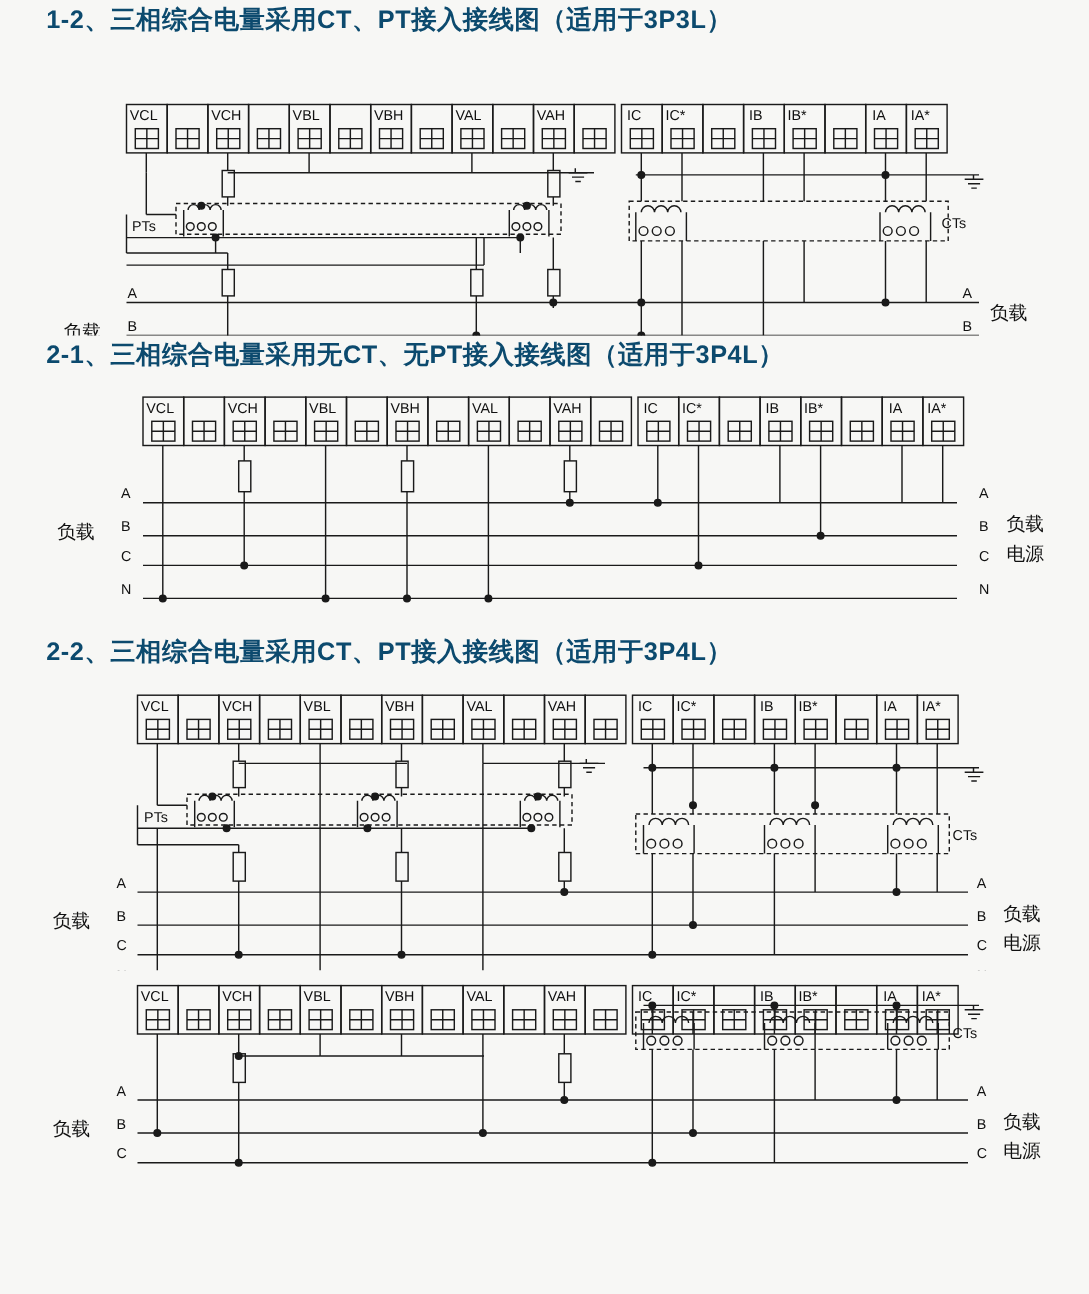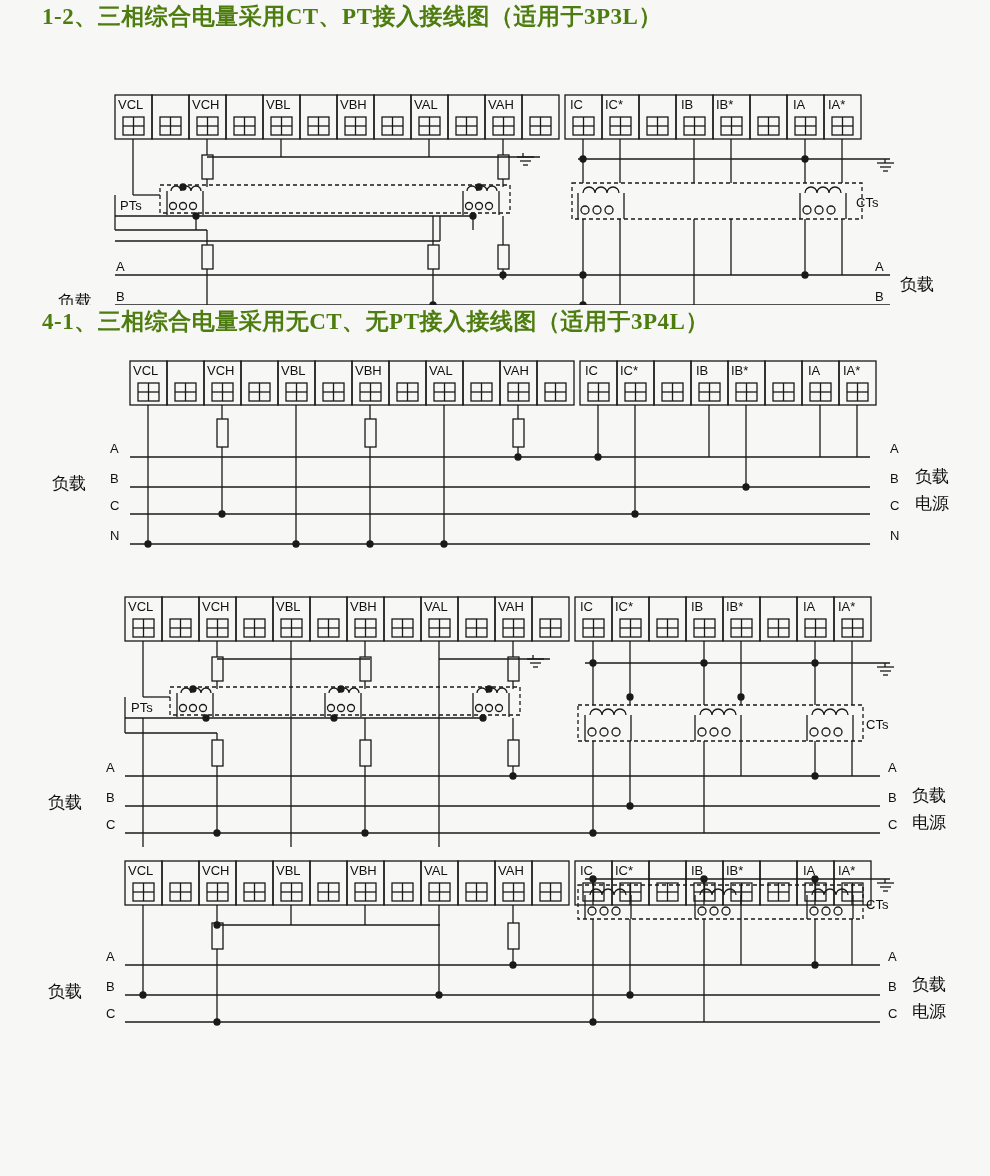--- a/index.html
+++ b/index.html
@@ -6,27 +6,27 @@
   body{
     width:990px; height:1176px;
     background:#f7f7f5;
     font-family:"Liberation Serif", serif;
     color:#1a1a1a;
     position:relative;
     overflow:hidden;
   }
   .section{ position:relative; }
   .sec-title{
-    font-family:Liberation Serif, serif;
+    font-family:Liberation Sans, sans-serif;
     font-size:23px;
     letter-spacing:0.5px;
     padding-left:42px;
     margin:0;
     line-height:1.5;
-    color:#4d7c0f;
+    color:#0c4a6e;
     white-space:nowrap;
   }
   .diagram{ position:relative; }
   svg{ display:block; }
   text{ font-family:"Liberation Sans", sans-serif; }
   .lbl{ font-size:13px; fill:#111; }
   .lbl-cn{ font-family:"Liberation Serif", serif; font-size:17px; fill:#111; }
 </style>
 </head>
 <body>
@@ -267,21 +267,21 @@
       <text class="lbl" x="875" y="292">C</text>
       <text class="lbl-cn" x="58" y="272">负载</text>
       <text class="lbl-cn" x="900" y="255">负载</text>
       <text class="lbl-cn" x="900" y="285">电源</text>
     </g>
   </svg>
   </div>
 </div>
 
 <div class="section">
-  <h2 class="sec-title">4-1、三相综合电量采用无CT、无PT接入接线图（适用于3P4L）</h2>
+  <h2 class="sec-title">2-1、三相综合电量采用无CT、无PT接入接线图（适用于3P4L）</h2>
   <div class="diagram">
   <svg width="990" height="236" viewBox="0 0 990 236">
     <g stroke="#1a1a1a" fill="none" stroke-width="1.3">
       <g>
         <rect x="130" y="22" width="37" height="44"></rect>
             <rect x="138" y="44" width="21" height="18"></rect>
             <line x1="138" y1="53" x2="159" y2="53"></line>
             <line x1="148.5" y1="44" x2="148.5" y2="62"></line>
         <rect x="167" y="22" width="37" height="44"></rect>
             <rect x="175" y="44" width="21" height="18"></rect>
@@ -419,20 +419,21 @@
       <text class="lbl" x="890" y="201">N</text>
       <text class="lbl-cn" x="52" y="150">负载</text>
       <text class="lbl-cn" x="915" y="143">负载</text>
       <text class="lbl-cn" x="915" y="170">电源</text>
     </g>
   </svg>
   </div>
 </div>
 
 <div class="section">
+  <h2 class="sec-title">2-2、三相综合电量采用CT、PT接入接线图（适用于3P4L）</h2>
   <div class="diagram">
   <svg width="990" height="272" viewBox="0 0 990 272">
     <g stroke="#1a1a1a" fill="none" stroke-width="1.3">
       <g>
         <rect x="125" y="22" width="37" height="44"></rect>
             <rect x="133" y="44" width="21" height="18"></rect>
             <line x1="133" y1="53" x2="154" y2="53"></line>
             <line x1="143.5" y1="44" x2="143.5" y2="62"></line>
         <rect x="162" y="22" width="37" height="44"></rect>
             <rect x="170" y="44" width="21" height="18"></rect>

